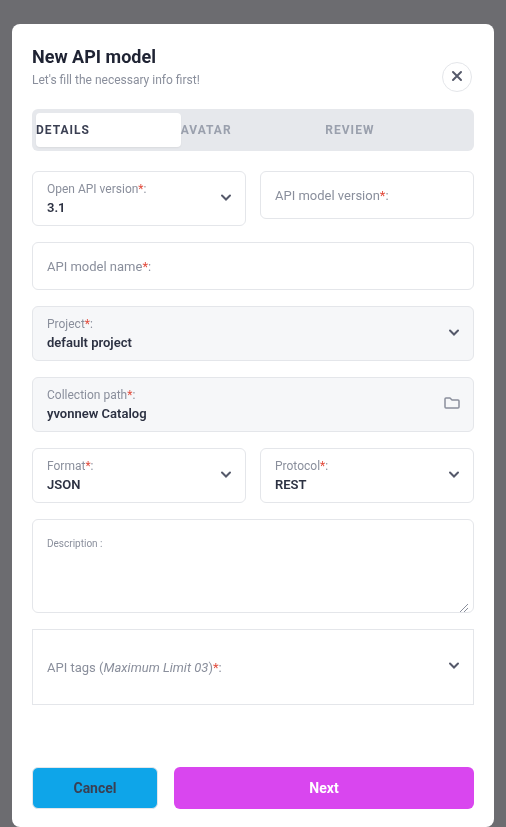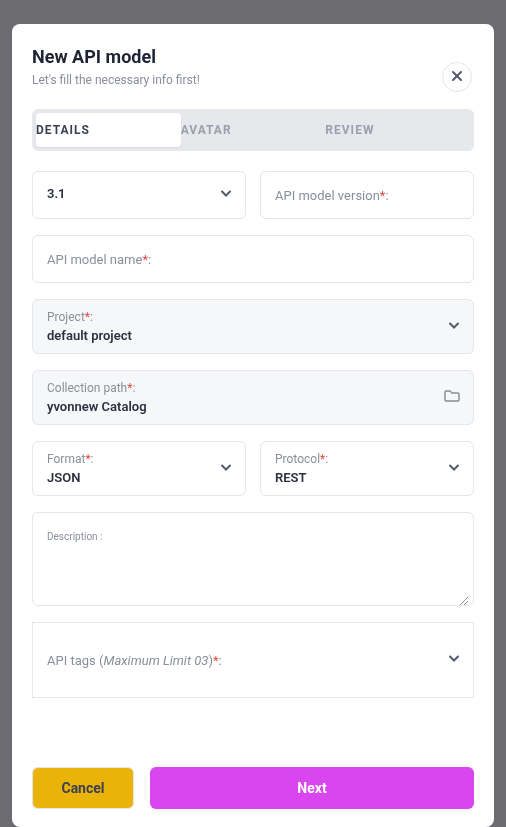--- a/index.html
+++ b/index.html
@@ -148,23 +148,23 @@
     border-radius: 6px;
     height: 42px;
     font-size: 14px;
     font-weight: 700;
     display: flex;
     align-items: center;
     justify-content: center;
     cursor: pointer;
   }
   .btn-cancel {
-    width: 102px;
-    border: 1px solid #e4e6ea;
-    background: #eab308;
+    width: 126px;
+    border: 1px solid #e4e6ea;
+    background: #0ea5e9;
     color: #3a3f52;
   }
   .btn-next {
     flex: 1;
     background: #d946ef;
     color: #fff;
     border: none;
   }
 </style>
 </head>
@@ -186,20 +186,21 @@
   <div class="tabs">
     <div class="tab active">DETAILS</div>
     <div class="tab">AVATAR</div>
     <div class="tab">REVIEW</div>
   </div>
 
   <div class="form">
 
     <div class="row">
       <div class="field">
+        <div class="field-label"><span>Open API version</span><span class="req">*</span>:</div>
         <div class="field-value">3.1</div>
         <span class="chevron">
           <svg width="14" height="14" viewBox="0 0 14 14" fill="none" stroke-width="2" stroke-linecap="round">
               <path d="M3 5 L7 9 L11 5"></path>
             </svg>
         </span>
       </div>
       <div class="field single-line">
         <div class="field-label"><span>API model version</span><span class="req">*</span>:</div>
       </div>

